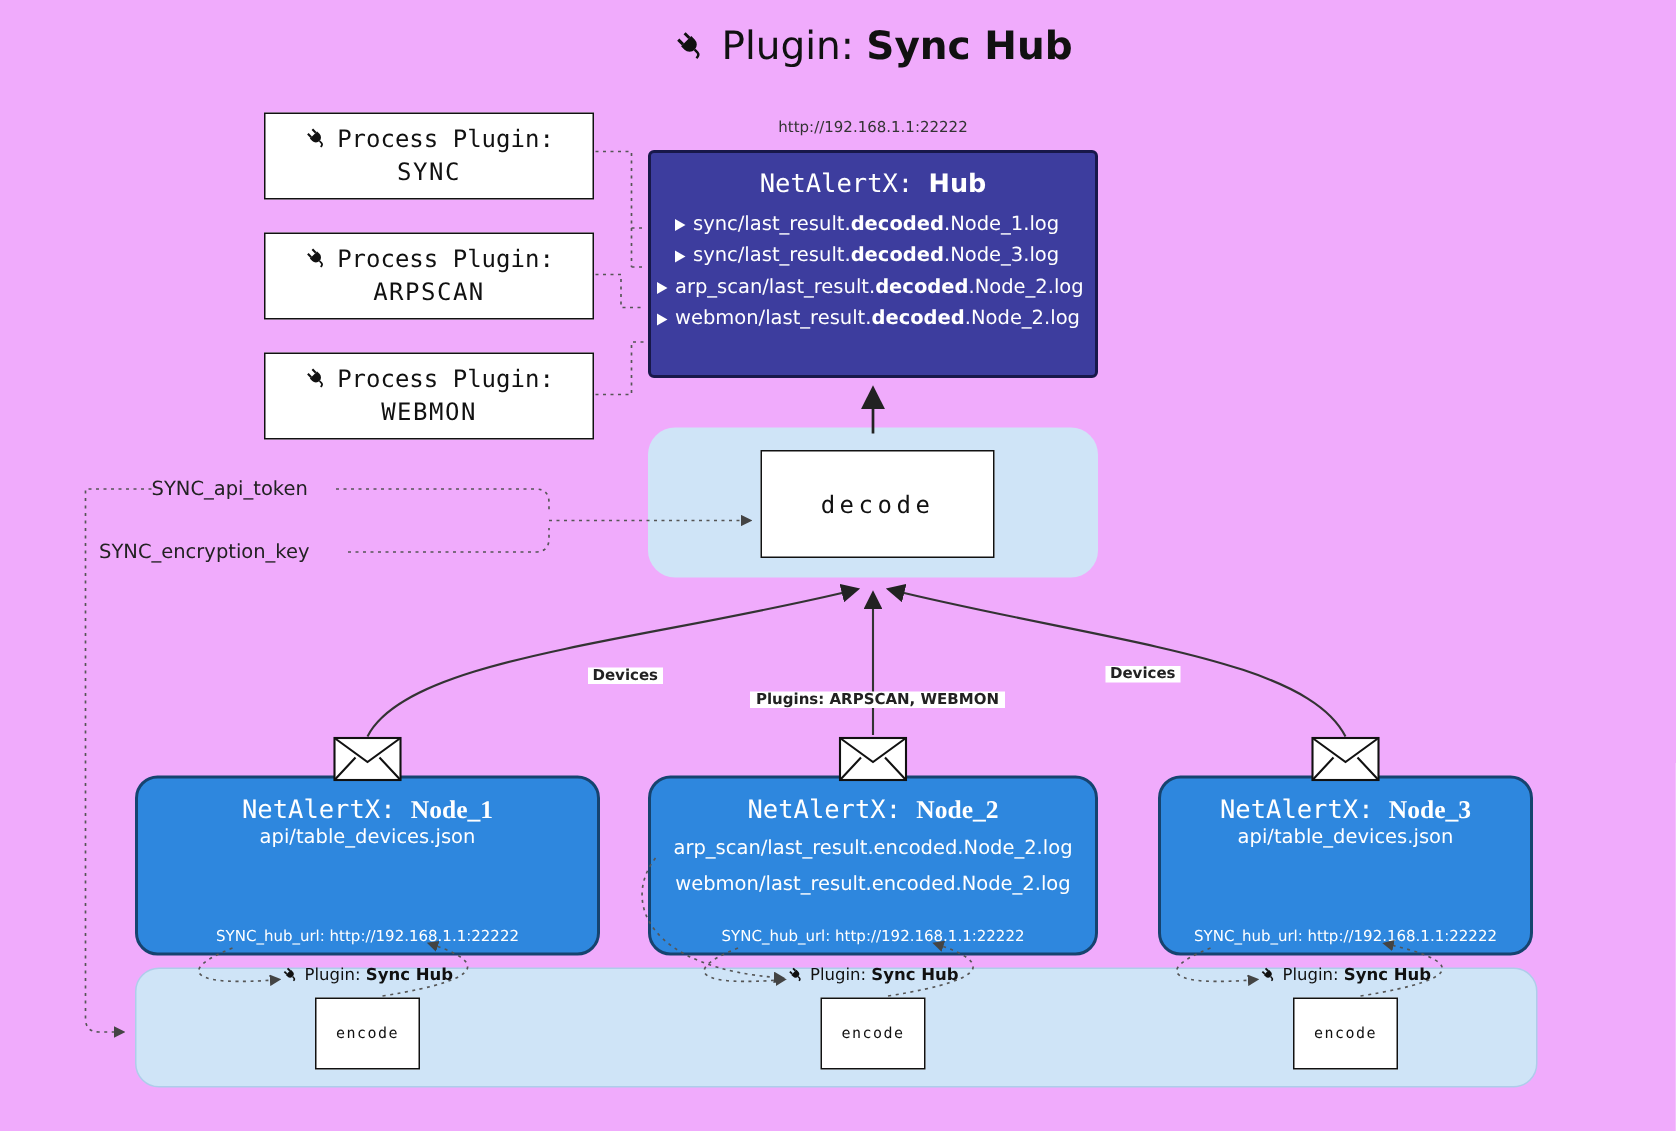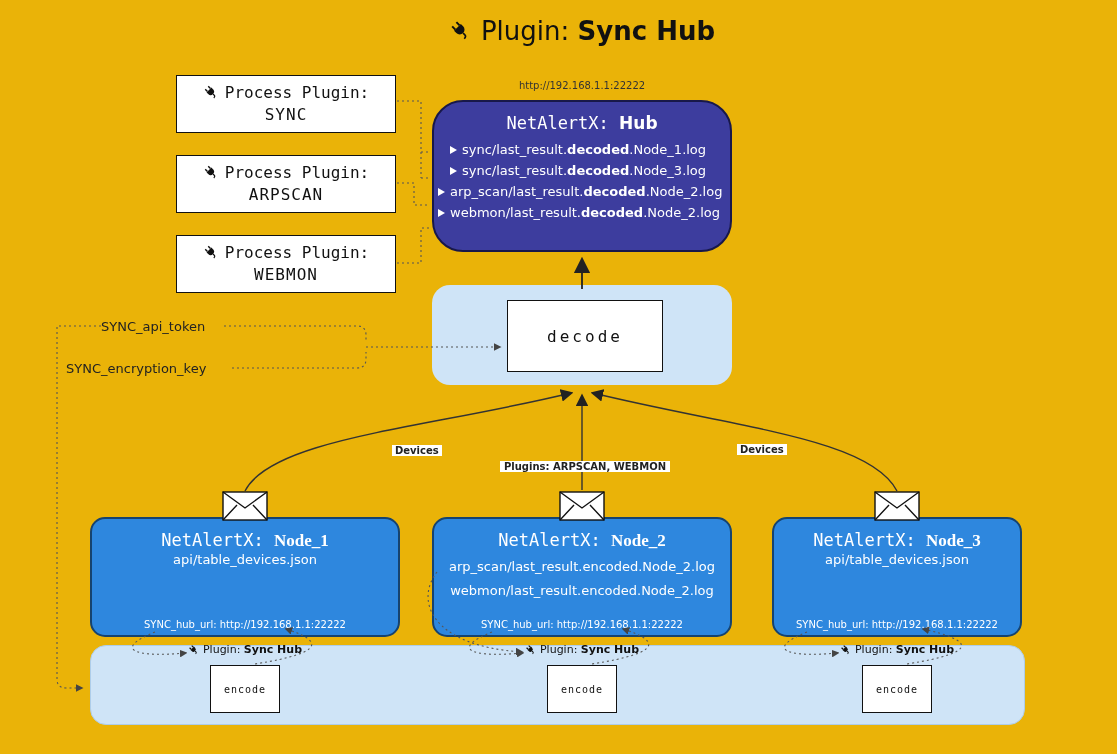--- a/index.html
+++ b/index.html
@@ -1,32 +1,32 @@
 <!DOCTYPE html>
 <html style="--hub-bg: #3d3d9e; --node-bg: #2e87de; --container-bg: #cfe4f7;"><head>
 <meta charset="utf-8">
 <style>
   * { box-sizing: border-box; margin: 0; padding: 0; }
   body { background: #fff; font-family: "DejaVu Sans", sans-serif; }
-  .canvas { position: relative; width: 1117px; height: 754px; background: #eab308; overflow: hidden; }
+  .canvas { position: relative; width: 1117px; height: 754px; background: #f0abfc; overflow: hidden; }
   .abs { position: absolute; }
   .mono { font-family: "DejaVu Sans Mono", monospace; }
 
   
   .title { top: 16px; left: 372px; width: 420px; display: flex; justify-content: center; align-items: center; gap: 8px; font-size: 26px; color: #111; }
   .title b { font-weight: 700; }
 
   
   .pbox { left: 176px; width: 220px; height: 58px; background: #fff; border: 1.6px solid #111; color: #111; font-size: 16px; padding-top: 7px; text-align: center; font-family: "DejaVu Sans Mono", monospace; }
   .pbox .row1 { display: flex; justify-content: center; align-items: center; gap: 5px; }
   .pbox .row2 { margin-top: 3px; letter-spacing: 1px; }
 
   
   .hub-url-label { top: 80px; left: 432px; width: 300px; text-align: center; font-size: 10px; color: #333; }
-  .hub { left: 432px; top: 100px; width: 300px; height: 152px; background: var(--hub-bg, #3d3d9e); border: 2px solid #18184a; border-radius: 31px; color: #fff; }
+  .hub { left: 432px; top: 100px; width: 300px; height: 152px; background: var(--hub-bg, #3d3d9e); border: 2px solid #18184a; border-radius: 4px; color: #fff; }
   .hub-title { margin-top: 11px; text-align: center; font-size: 17px; font-family: "DejaVu Sans Mono", monospace; }
   .hub-title b { font-family: "DejaVu Sans", sans-serif; font-weight: 700; }
   .hub-lines { margin-top: 9px; display: flex; flex-direction: column; gap: 6px; font-size: 13px; }
   .hub-line { display: flex; align-items: center; gap: 5px; padding-left: 4px; white-space: nowrap; }
   .hub-line.indent { padding-left: 16px; }
   .tri { width: 0; height: 0; border-left: 7px solid #fff; border-top: 4.5px solid transparent; border-bottom: 4.5px solid transparent; flex: none; }
 
   
   .decode-wrap { left: 432px; top: 285px; width: 300px; height: 100px; background: var(--container-bg, #cfe4f7); border-radius: 18px; }
   .decode-box { left: 507px; top: 300px; width: 156px; height: 72px; background: #fff; border: 1.6px solid #111; display: flex; align-items: center; justify-content: center; font-size: 16px; letter-spacing: 3px; color: #111; }

